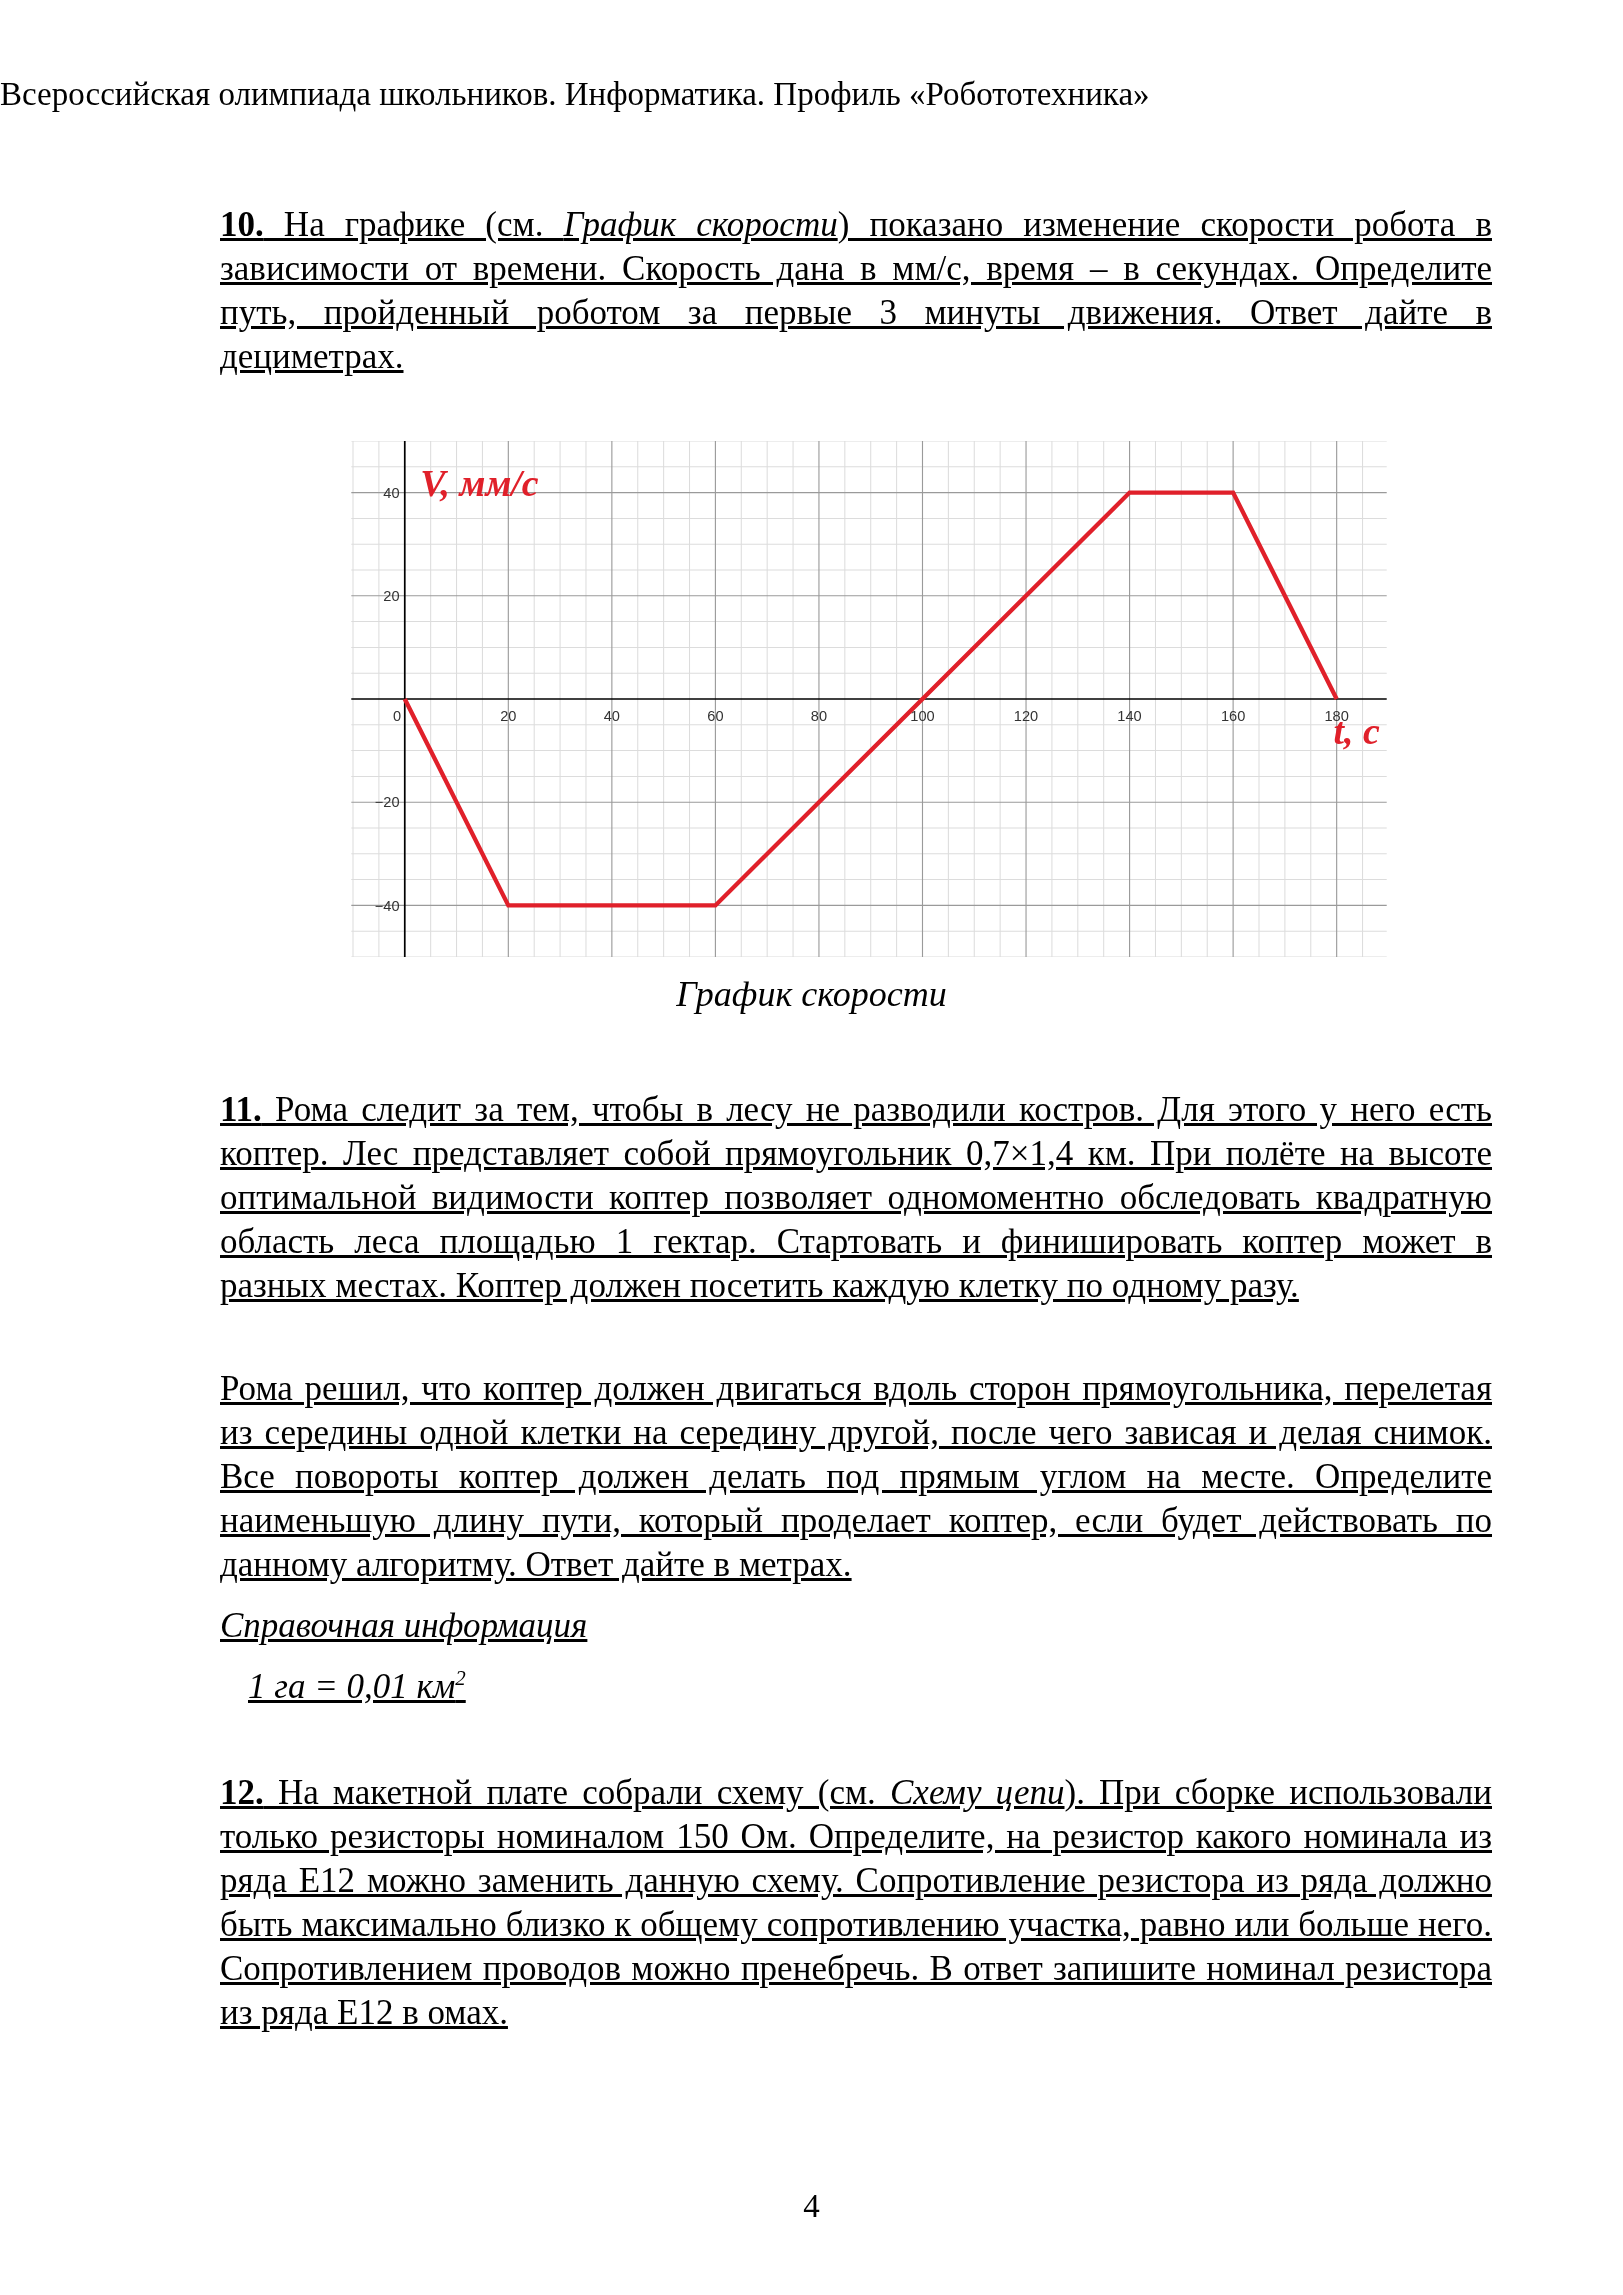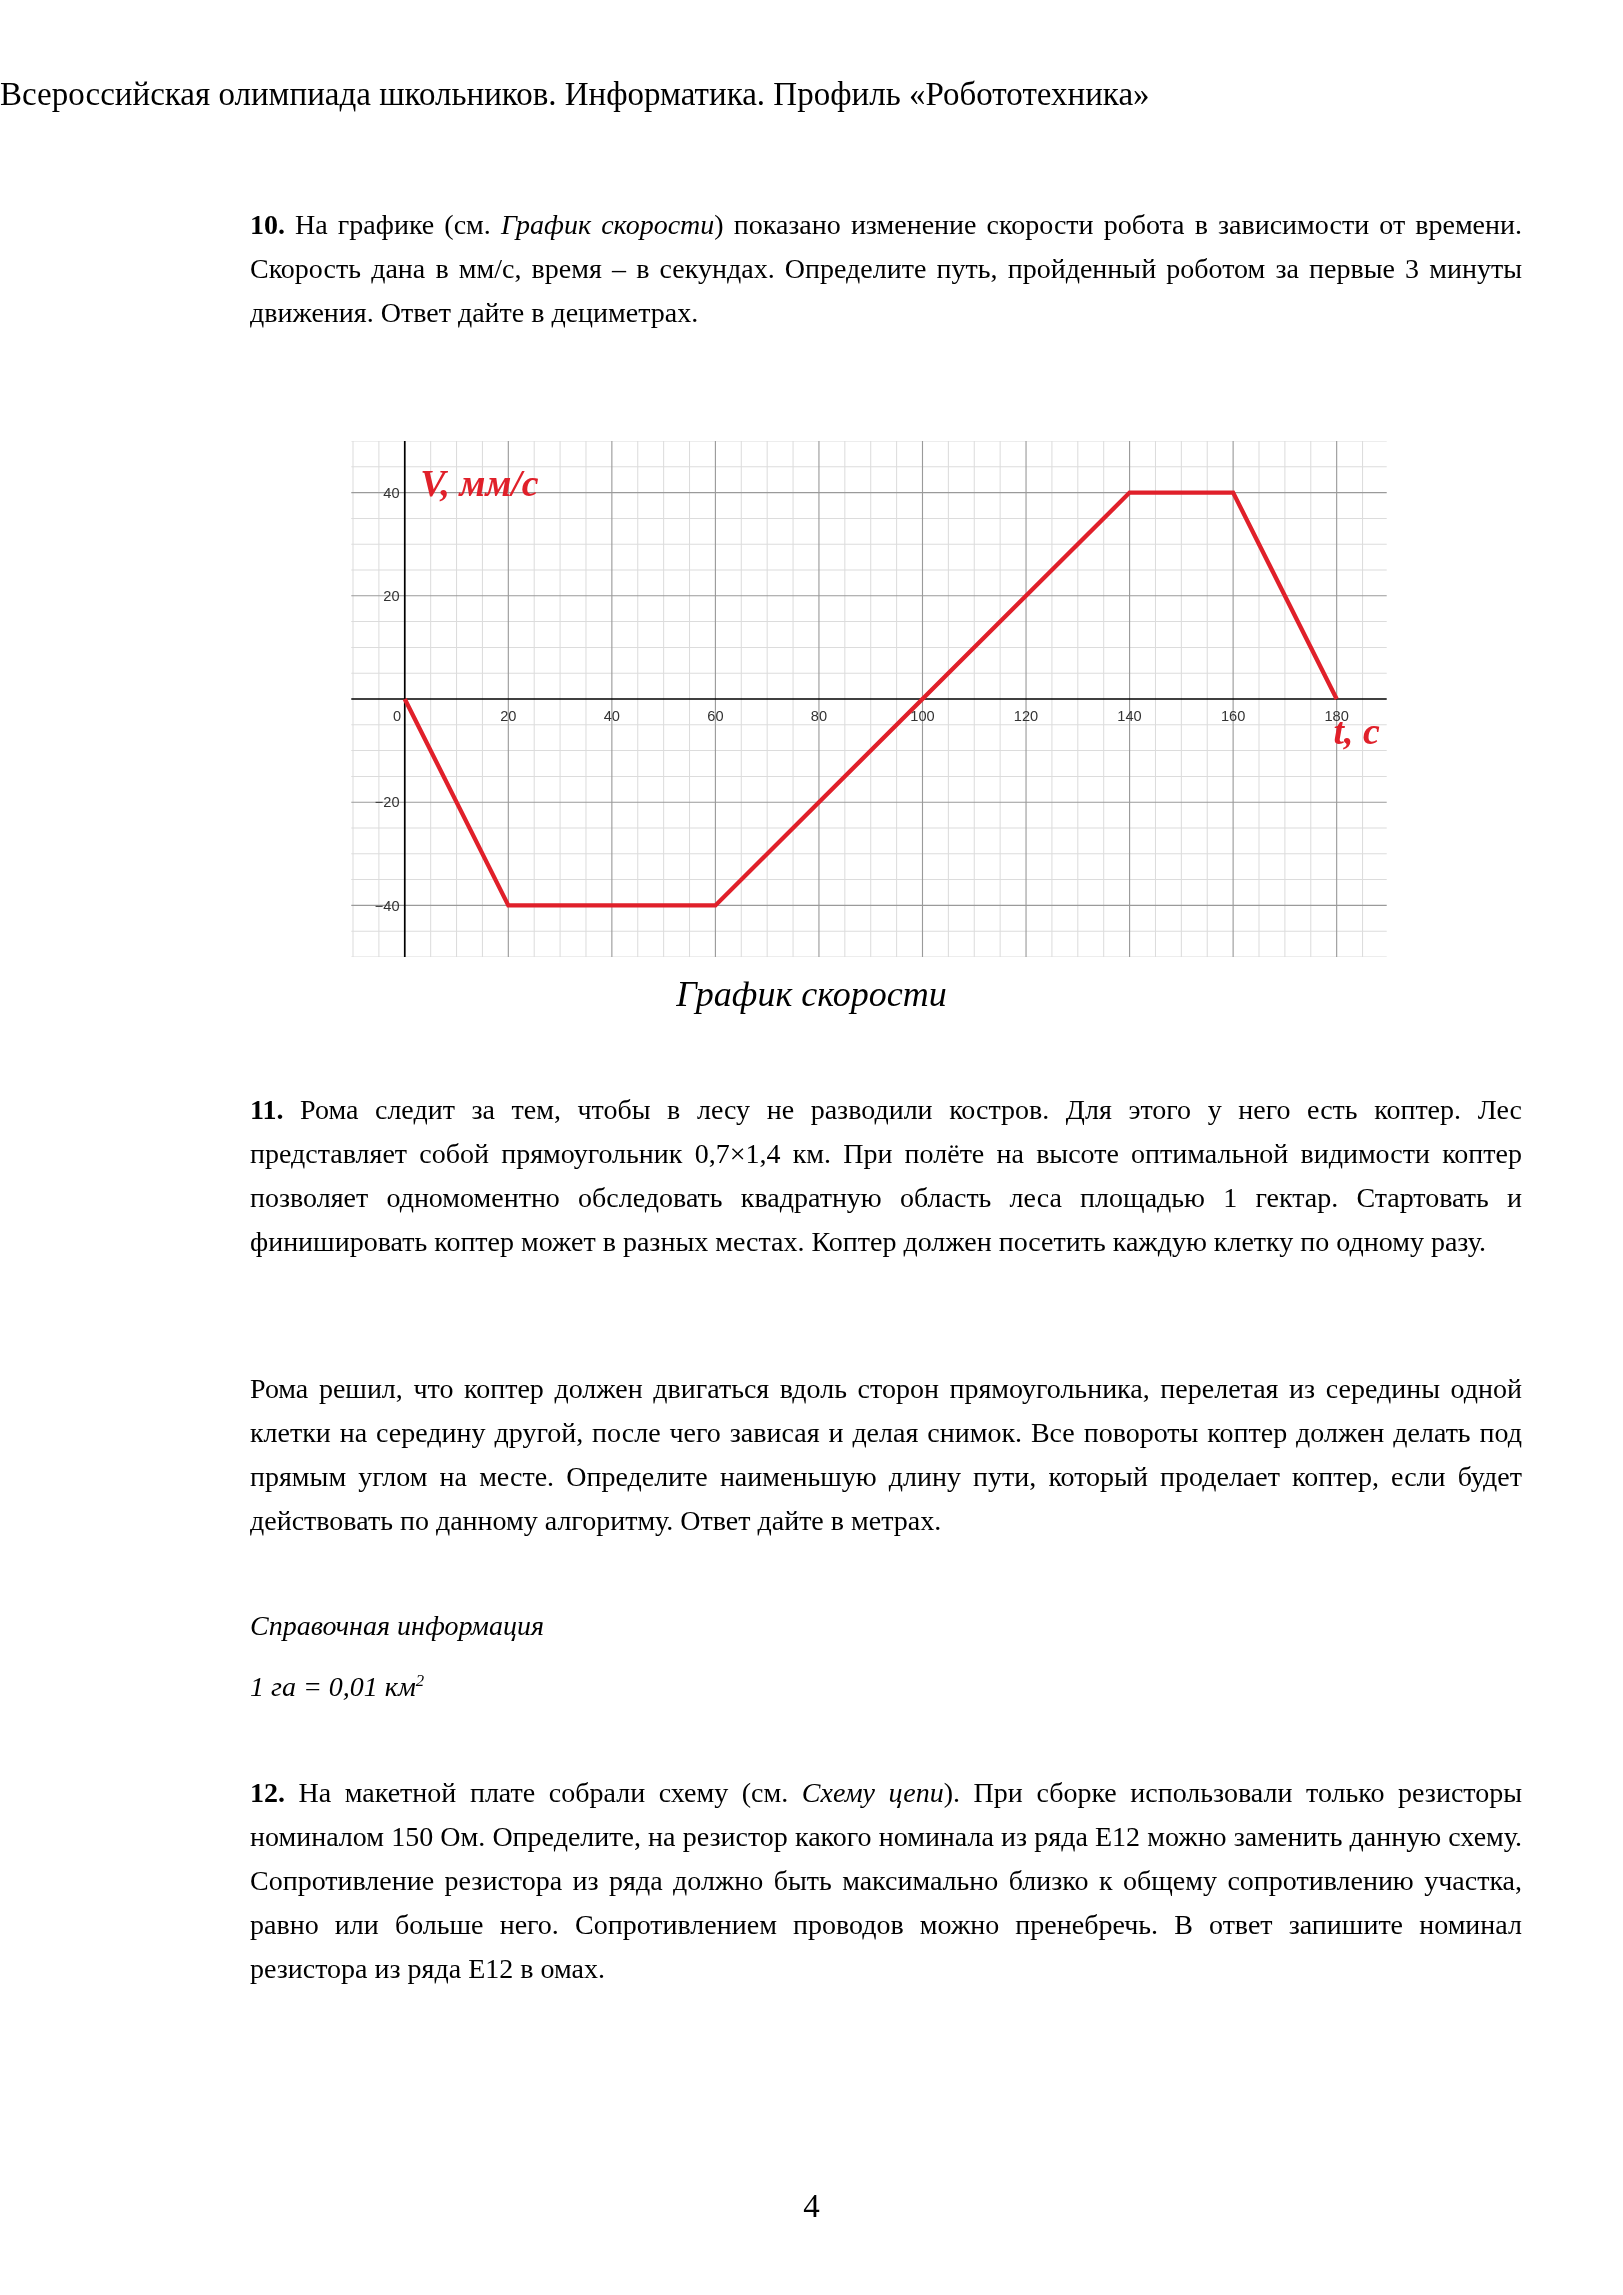--- a/index.html
+++ b/index.html
@@ -6,38 +6,38 @@
   body {
     width: 1623px; height: 2295px; position: relative; overflow: hidden;
     font-family: "Liberation Serif", "DejaVu Serif", serif;
     color: #000;
   }
   .header {
     position: absolute; left: 0; width: 1623px; top: 74px;
     text-align: left; font-size: 33px; line-height: 40px;
   }
   .text-block {
-    position: absolute; left: 250px; width: 1272px;
-    font-size: 28px; line-height: 44px; text-align: justify;
+    position: absolute; left: 220px; width: 1272px;
+    font-size: 35px; line-height: 44px; text-align: justify; text-decoration: underline;
   }
   .text-block p { margin: 0; }
   .num { font-weight: bold; }
   .it { font-style: italic; }
 
   #p10 { top: 203px; }
   .chart-wrap { position: absolute; left: 351px; top: 441px; width: 1036px; height: 516px; }
   .chart-wrap svg { display: block; }
   .caption {
     position: absolute; left: 0; width: 1623px; top: 973px; text-align: center;
     font-size: 36px; font-style: italic; line-height: 43px;
   }
   #p11 { top: 1088px; }
   #p11b { top: 1367px; }
   #p11c { top: 1604px; }
-  #p11d { top: 1665px; }
+  #p11d { top: 1665px; margin-left: 28px; }
   #p12 { top: 1771px; }
   .page-num {
     position: absolute; left: 0; width: 1623px; top: 2186px; text-align: center;
     font-size: 33px; line-height: 40px;
   }
   sup { font-size: 60%; line-height: 0; }
   .tick { font-family: "Liberation Sans", "DejaVu Sans", sans-serif; font-size: 17px; fill: #333; }
   .axis-label { font-family: "Liberation Serif", "DejaVu Serif", serif; font-weight: bold; font-style: italic; fill: #e0202a; }
 </style>
 </head>

